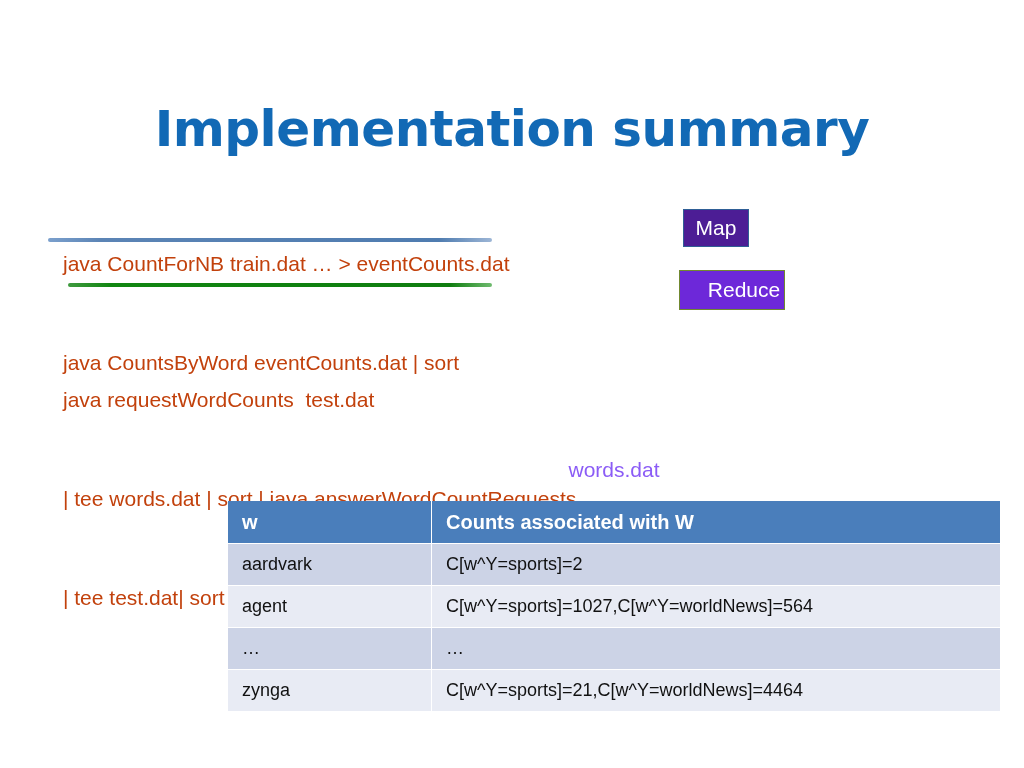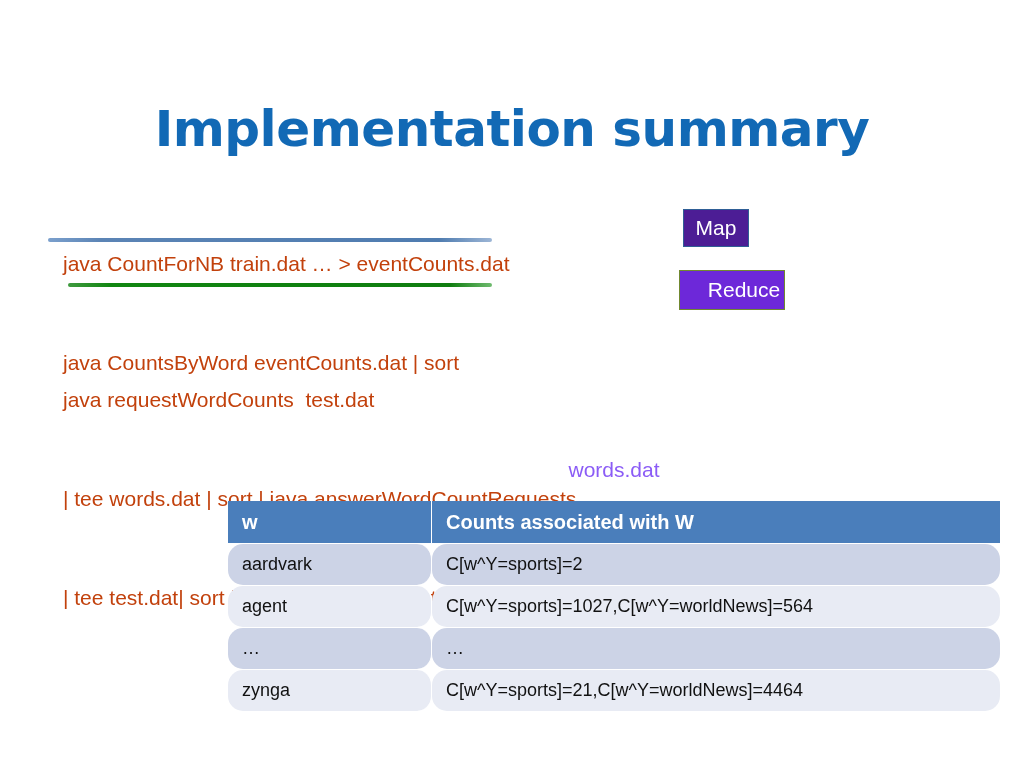--- a/index.html
+++ b/index.html
@@ -135,21 +135,20 @@
   #words-table th:last-child { border-right: none; }
 
   #words-table td {
     font-size: 18px;
     color: #111111;
     text-align: left;
     padding: 9px 0 9px 14px;
     height: 23px;
     border-right: 1px solid #ffffff;
     white-space: nowrap;
-    border-radius: 15px;
   }
   #words-table td:last-child { border-right: none; }
 
   #words-table tbody tr.row-shade td { background: #ccd3e6; }
   #words-table tbody tr.row-light td { background: #e8ebf4; }
 </style>
 </head>
 <body>
 
 <div id="slide-title">Implementation summary</div>

